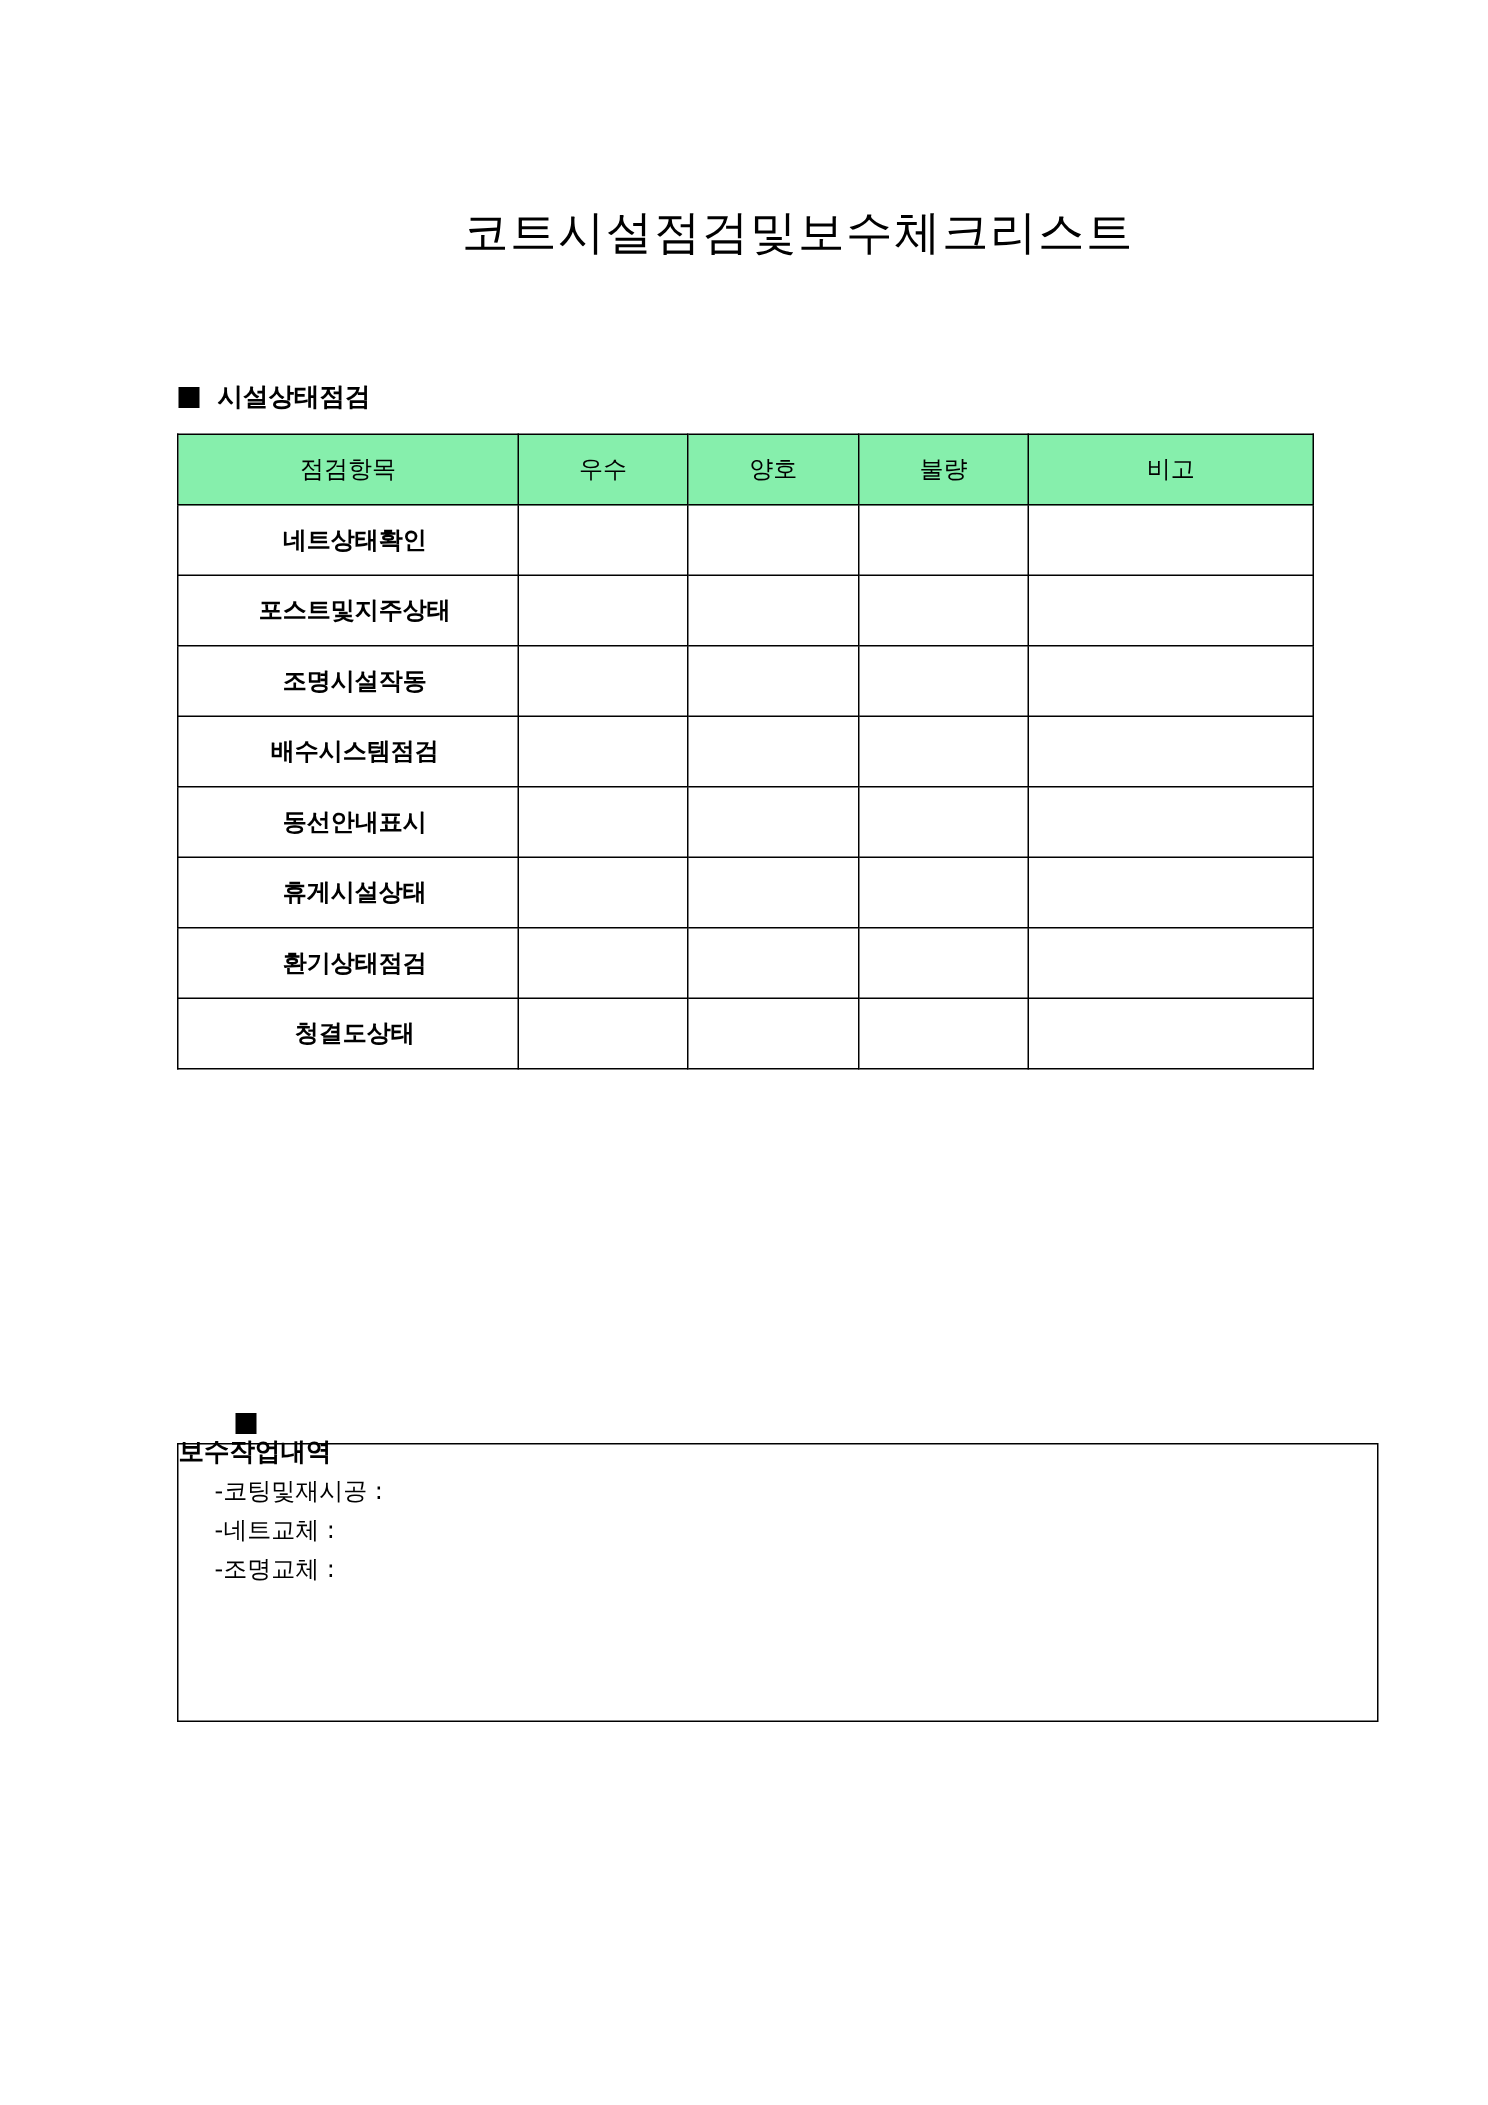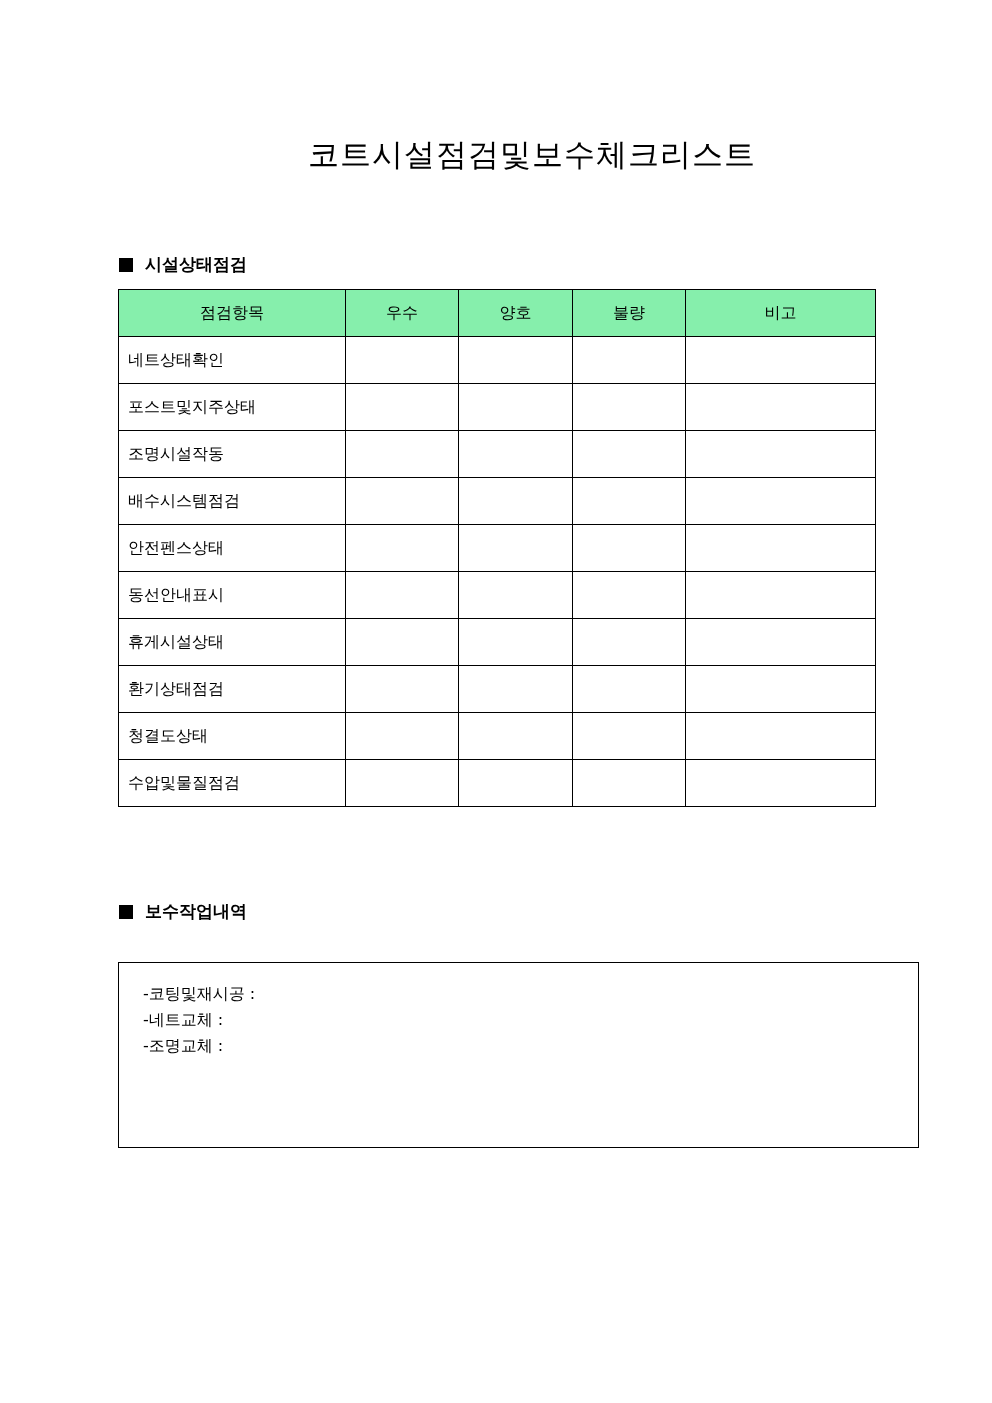--- a/index.html
+++ b/index.html
@@ -1,25 +1,25 @@
 <!DOCTYPE html>
 <html><head>
 <meta charset="utf-8">
 <style>
   html, body { margin: 0; padding: 0; background: #ffffff; }
   body { width: 992px; height: 1403px; position: relative; font-family: "DejaVu Sans", "Liberation Sans", sans-serif; color: #000; overflow: hidden; }
   .title { position: absolute; top: 134px; left: 0; width: 992px; text-align: center; font-size: 31px; font-weight: normal; letter-spacing: 1px; margin-left: 36px; }
   .section-heading { position: absolute; left: 119px; font-size: 17px; font-weight: bold; display: flex; align-items: center; }
   .section-heading .sq { display: inline-block; width: 14px; height: 14px; background: #000; margin-right: 12px; }
   .sec1 { top: 253px; }
-  .sec2 { top: 900px; }
+  .sec2 { top: 942px; flex-direction: column; }
   table.check { position: absolute; left: 118px; top: 289px; width: 757px; border-collapse: collapse; table-layout: fixed; }
   table.check th, table.check td { border: 1px solid #000; height: 46px; padding: 0; font-size: 16px; font-weight: normal; }
   table.check th { background: #86efac; text-align: center; }
-  table.check td.item { padding-left: 9px; text-align: left; }
+  table.check td.item { padding-left: 9px; text-align: center; font-weight: bold; }
   .memo { position: absolute; left: 118px; top: 962px; width: 755px; height: 184px; border: 1px solid #000; padding-left: 44px; }
   .memo .line { position: absolute; left: 24px; font-size: 16px; }
 </style>
 </head>
 <body>
 
 <div class="title">코트시설점검및보수체크리스트</div>
 
 <div class="section-heading sec1">
   <span class="sq"></span>
@@ -66,27 +66,20 @@
         <td></td>
       </tr>
       <tr>
         <td class="item">배수시스템점검</td>
         <td></td>
         <td></td>
         <td></td>
         <td></td>
       </tr>
       <tr>
-        <td class="item">안전펜스상태</td>
-        <td></td>
-        <td></td>
-        <td></td>
-        <td></td>
-      </tr>
-      <tr>
         <td class="item">동선안내표시</td>
         <td></td>
         <td></td>
         <td></td>
         <td></td>
       </tr>
       <tr>
         <td class="item">휴게시설상태</td>
         <td></td>
         <td></td>
@@ -100,27 +93,20 @@
         <td></td>
         <td></td>
       </tr>
       <tr>
         <td class="item">청결도상태</td>
         <td></td>
         <td></td>
         <td></td>
         <td></td>
       </tr>
-      <tr>
-        <td class="item">수압및물질점검</td>
-        <td></td>
-        <td></td>
-        <td></td>
-        <td></td>
-      </tr>
     </tbody>
 </table>
 
 <div class="section-heading sec2">
   <span class="sq"></span>
   <span>보수작업내역</span>
 </div>
 
 <div class="memo">
   <div class="line" style="top:21px">-코팅및재시공 :</div>

